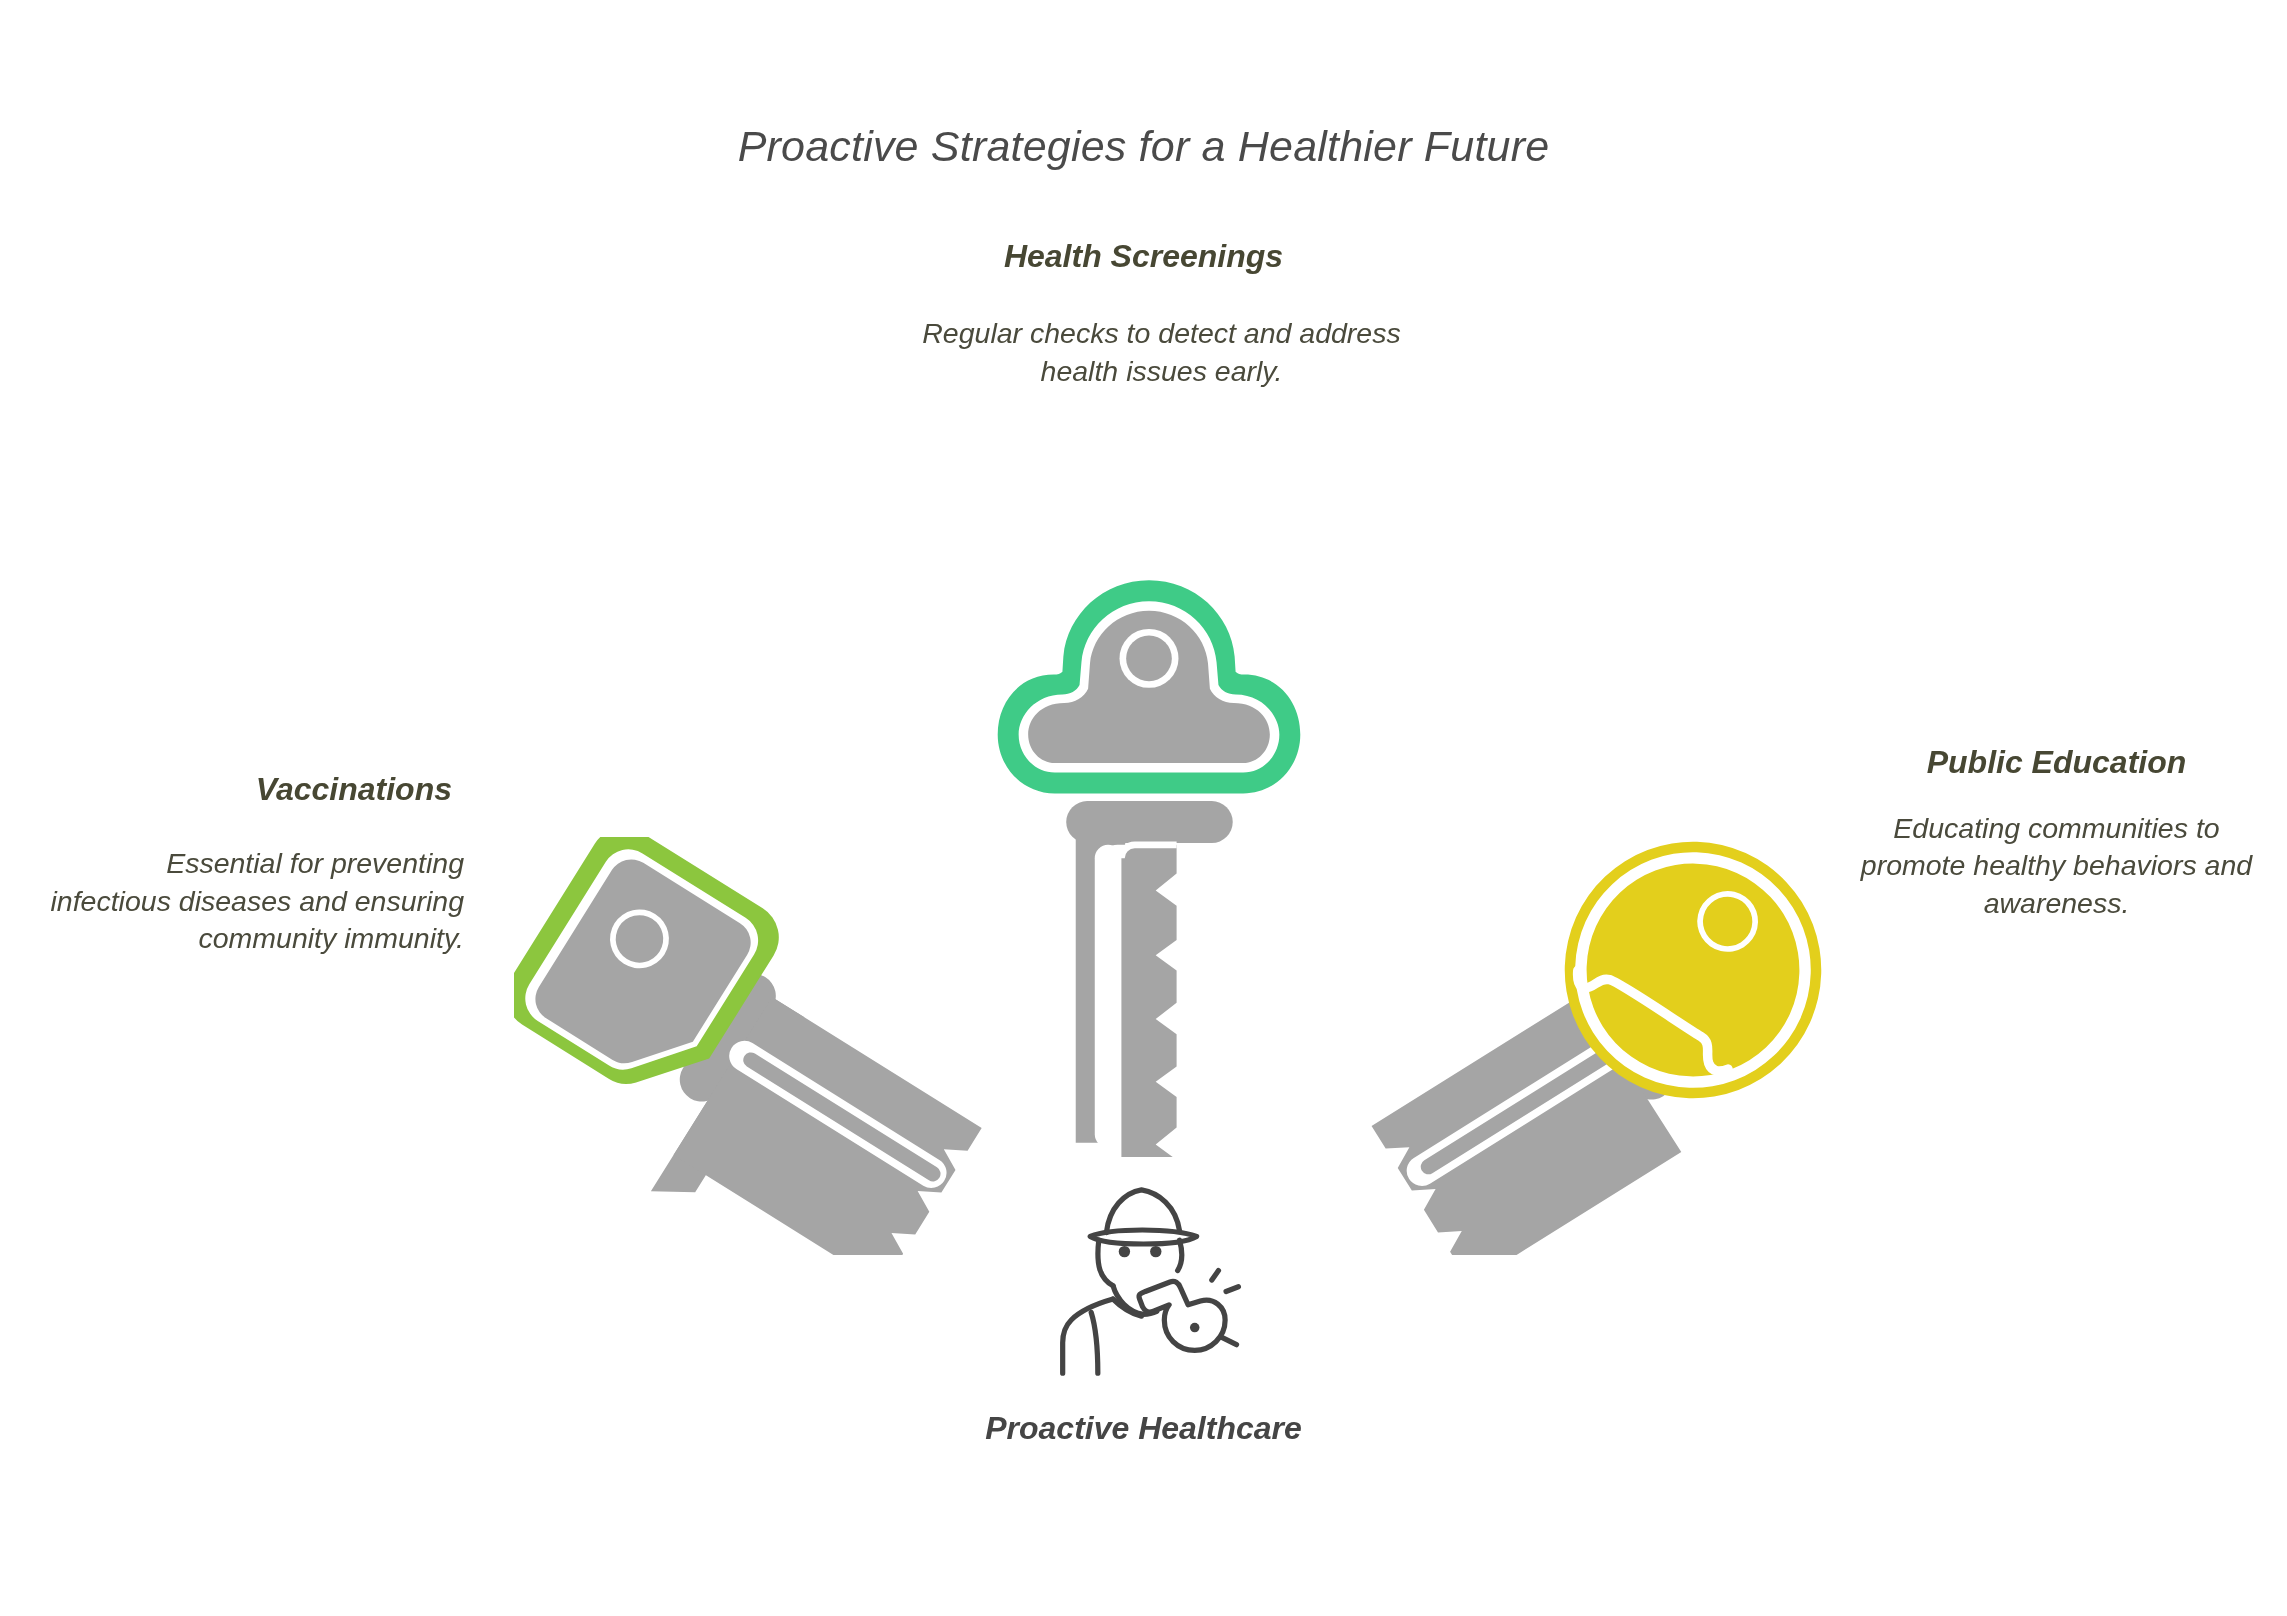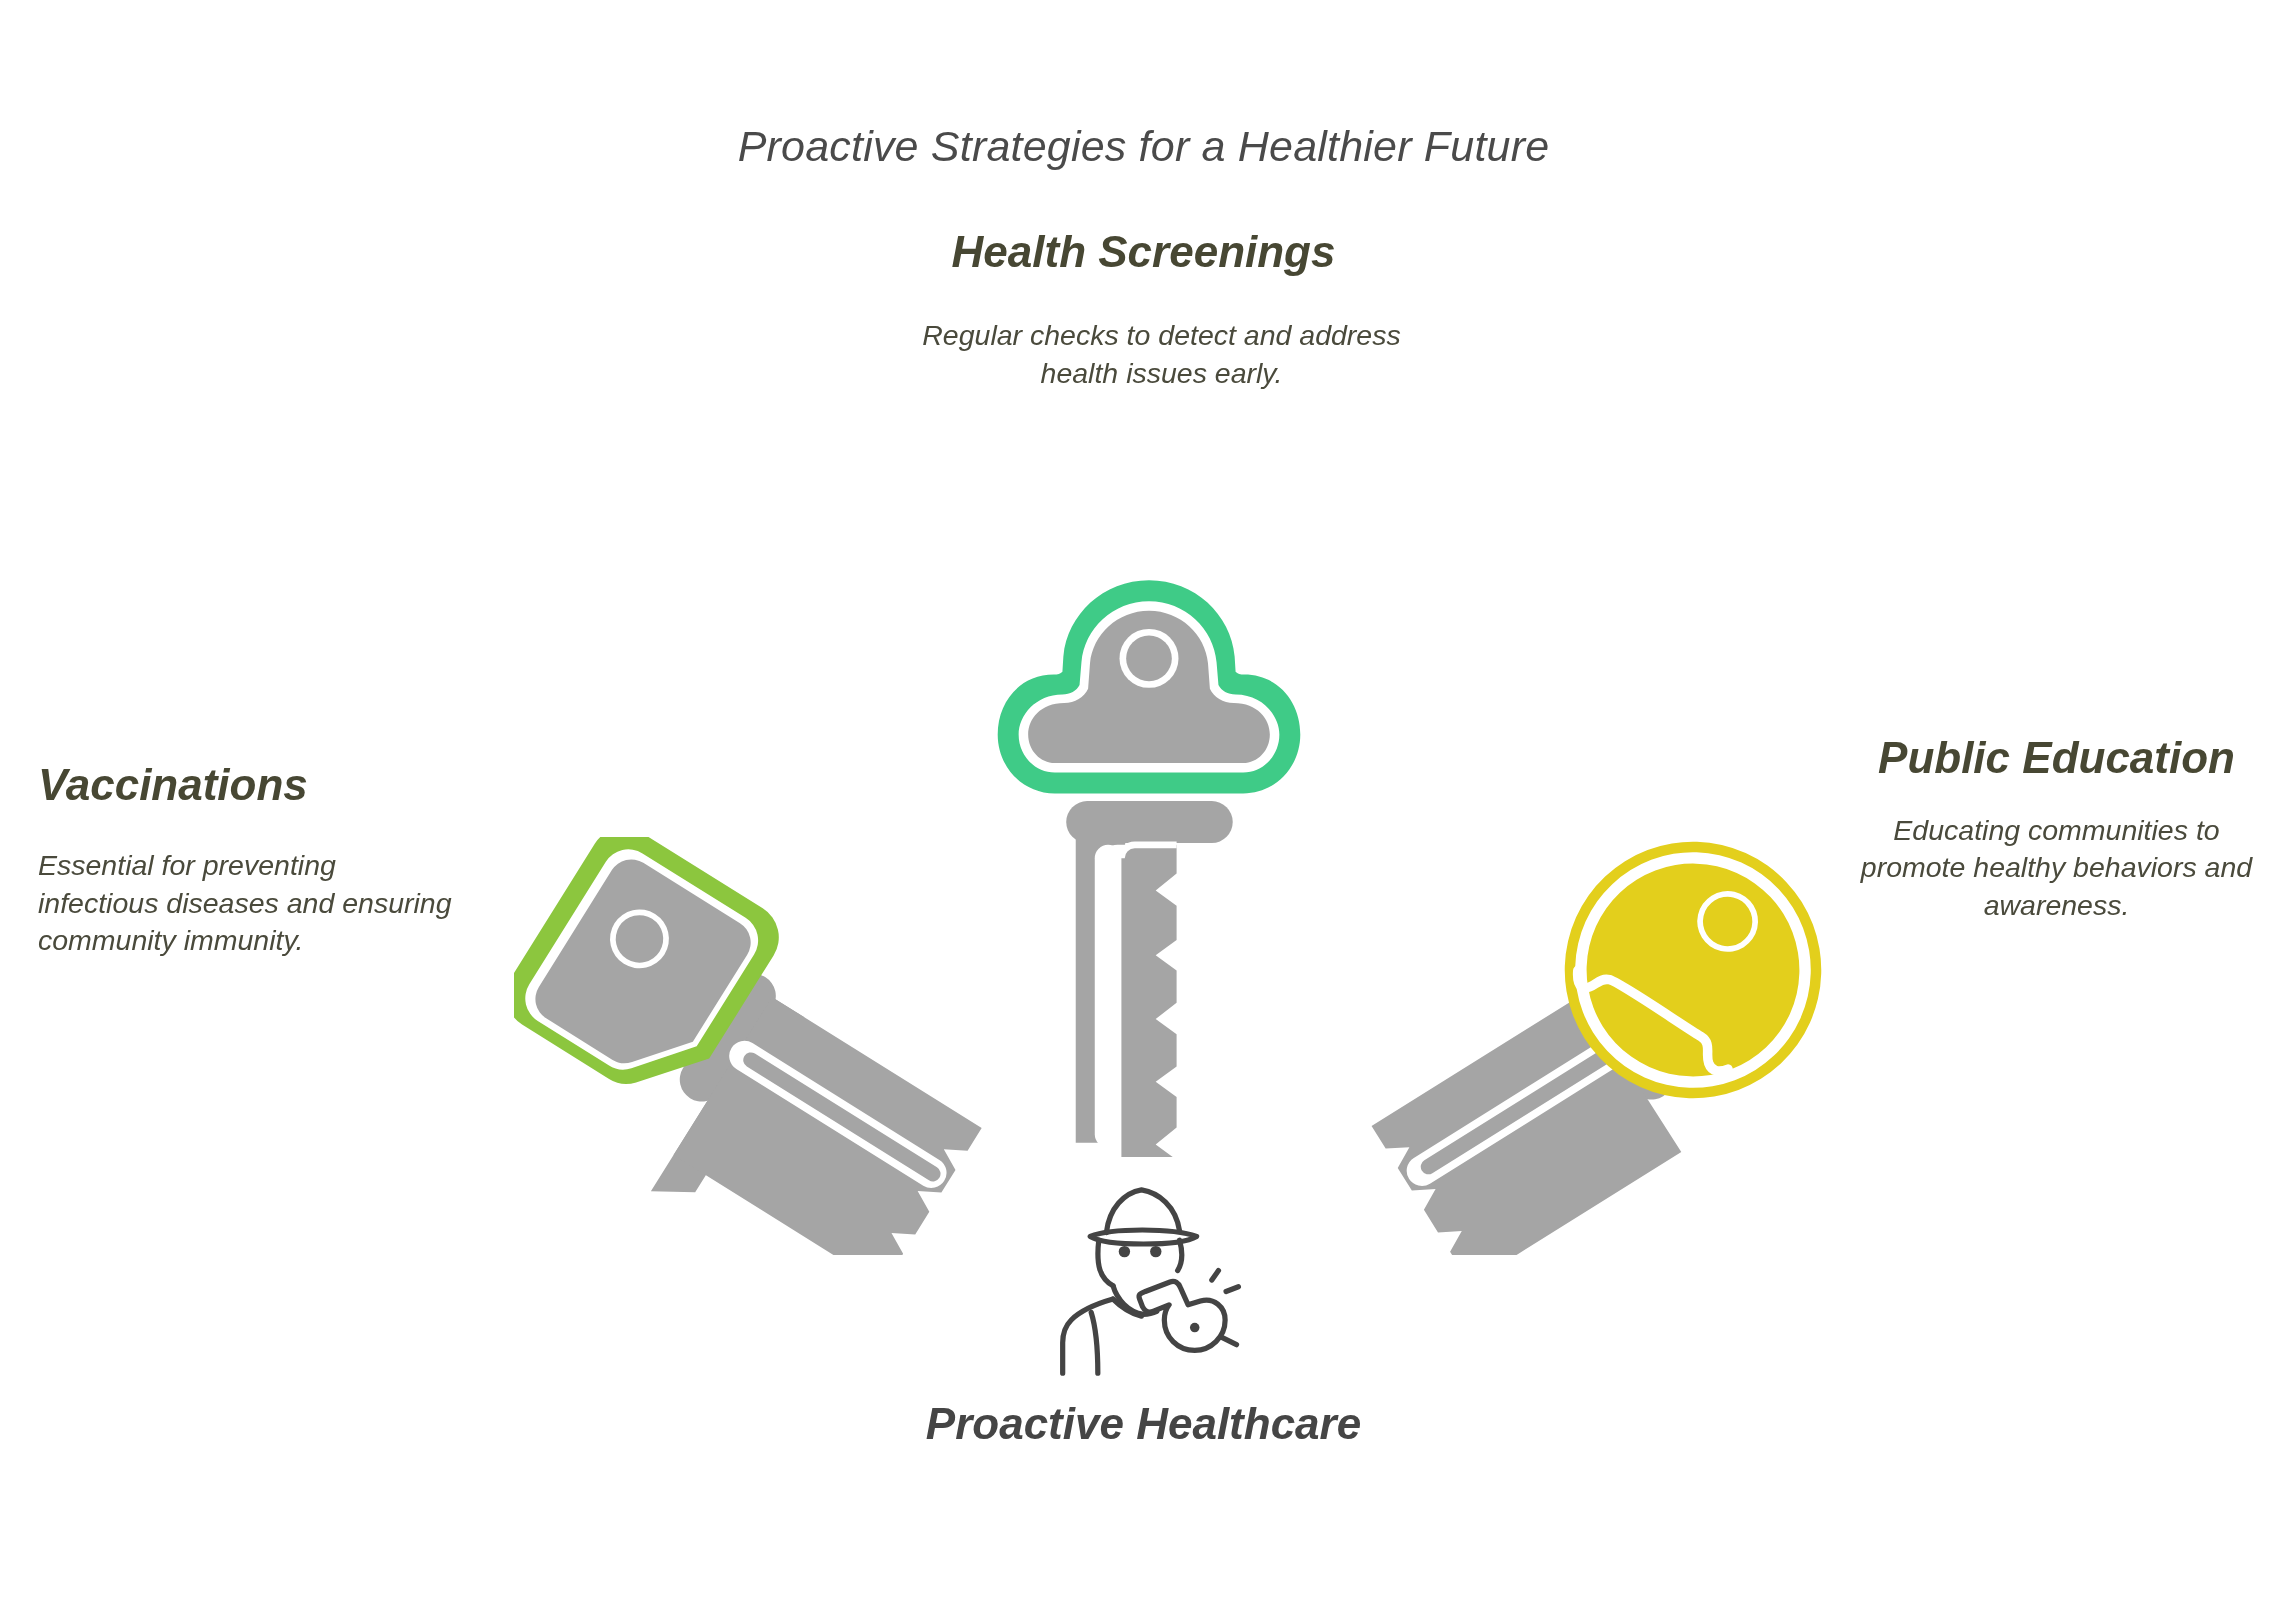--- a/index.html
+++ b/index.html
@@ -34,25 +34,25 @@
     color: #4a4a4a;
     letter-spacing: 0.2px;
     line-height: 1.25;
   }
 
   
   .node-block {
     position: absolute;
   }
   .node-heading {
-    font-size: 44px;
+    font-size: 32px;
     font-weight: 700;
     color: #474733;
     line-height: 1.16;
-    margin: 0;
+    margin: 12px;
   }
   .node-desc {
     font-size: 28.5px;
     font-weight: 400;
     color: #4a4a3c;
     line-height: 1.32;
     margin: 0;
   }
 
   
@@ -65,20 +65,21 @@
   #block-health-screenings .node-desc {
     margin-top: 40px;
     margin-left: 36px;
   }
 
   
   #block-vaccinations {
     top: 759px;
     left: 38px;
     width: 426px;
+    text-align: right;
   }
   #block-vaccinations .node-desc {
     margin-top: 37px;
   }
 
   
   #block-public-education {
     top: 732px;
     left: 1857px;
     width: 399px;

